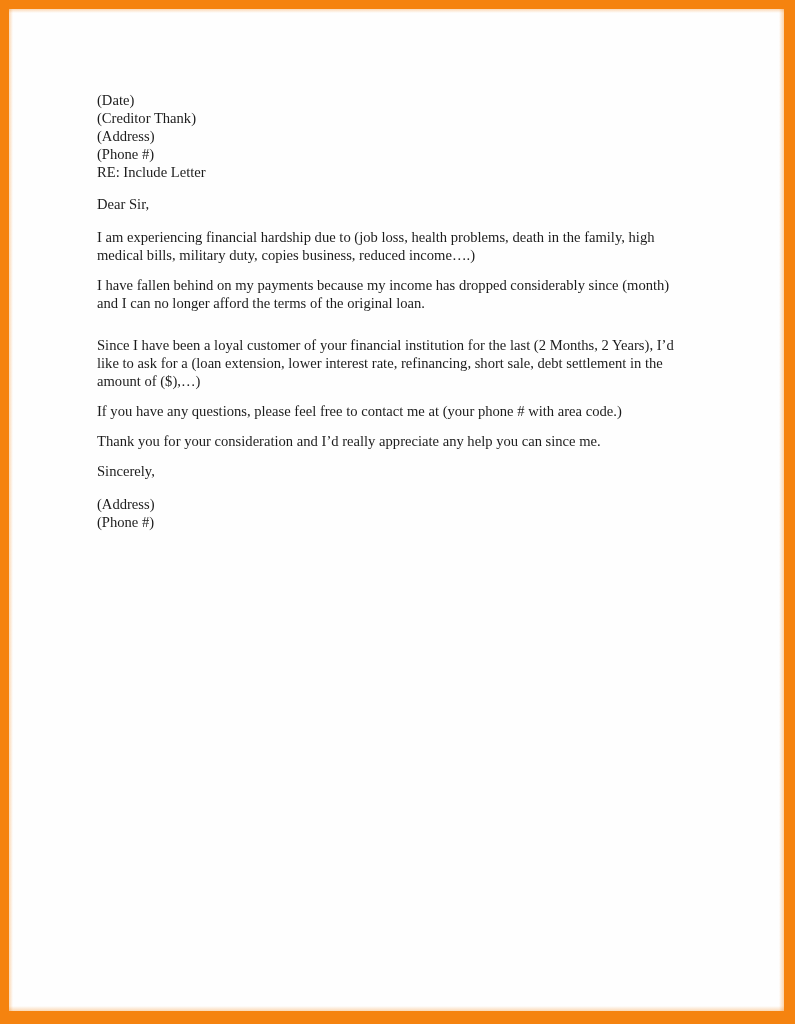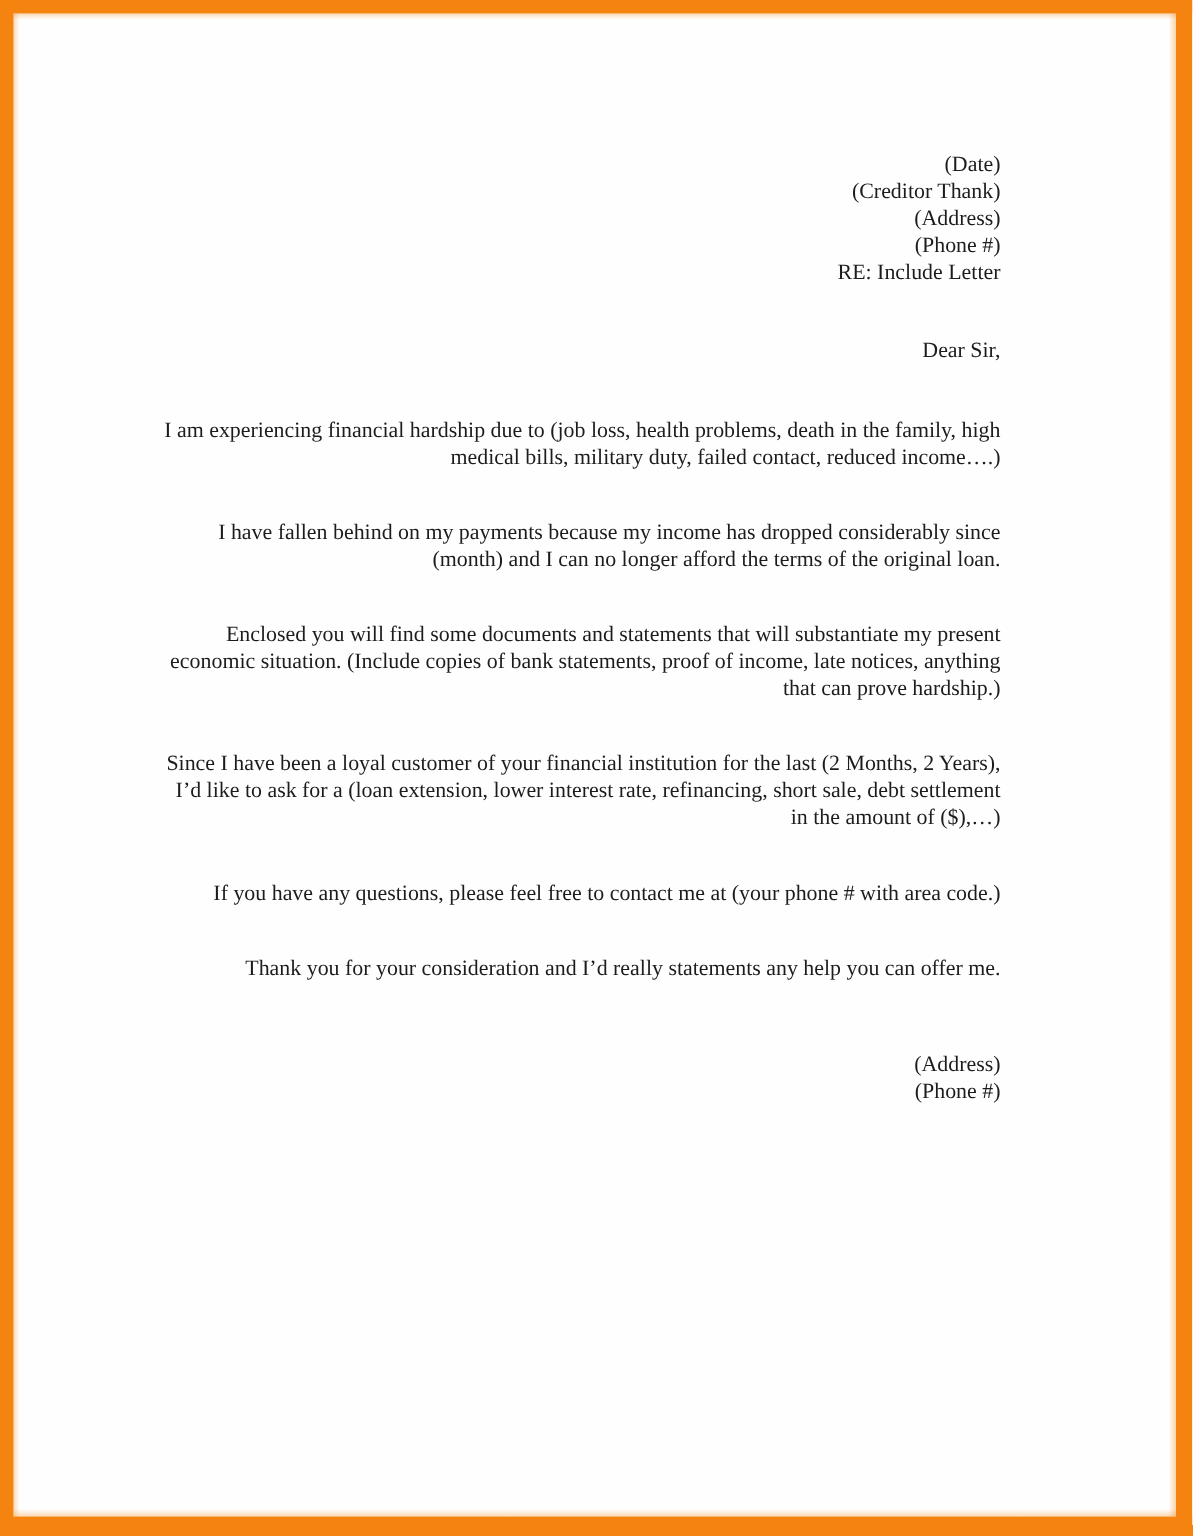--- a/index.html
+++ b/index.html
@@ -62,22 +62,22 @@
     position: absolute;
     top: 91px;
     left: 97px;
     width: 580px;
   }
 
   .block {
     font-size: 14.6px;
     line-height: 18.1px;
     color: #1c1c1c;
-    text-align: right;
-    margin: 10px;
+    text-align: left;
+    margin: 0;
   }
   .line { display: block; white-space: pre-wrap; }
 
   .gap-sm { height: 12px; }
   .gap-md { height: 14px; }
 
   .addr-block .line,
   .sig-block .line { white-space: pre; }
 </style>
 </head>
@@ -105,38 +105,38 @@
       <span class="line">(Phone #)</span>
       <span class="line">RE: Include Letter</span>
     </div>
 
     <div class="gap-md"></div>
 
     <div class="block">Dear Sir,</div>
 
     <div class="gap-md"></div>
 
-    <div class="block">I am experiencing financial hardship due to (job loss, health problems, death in the family, high medical bills, military duty, failed contact, reduced income….)</div>
+    <div class="block">I am experiencing financial hardship due to (job loss, health problems, death in the family, high medical bills, military duty, copies business, reduced income….)</div>
     <div class="gap-sm"></div>
 
     <div class="block">I have fallen behind on my payments because my income has dropped considerably since (month) and I can no longer afford the terms of the original loan.</div>
     <div class="gap-sm"></div>
 
-    <div class="block">Enclosed you will find some documents and statements that will substantiate my present economic situation. (Include copies of bank statements, proof of income, late notices, anything that can prove hardship.)</div>
     <div class="gap-sm"></div>
 
     <div class="block">Since I have been a loyal customer of your financial institution for the last (2 Months, 2 Years), I’d like to ask for a (loan extension, lower interest rate, refinancing, short sale, debt settlement in the amount of ($),…)</div>
     <div class="gap-sm"></div>
 
     <div class="block">If you have any questions, please feel free to contact me at (your phone # with area code.)</div>
     <div class="gap-sm"></div>
 
-    <div class="block">Thank you for your consideration and I’d really statements any help you can offer me.</div>
+    <div class="block">Thank you for your consideration and I’d really appreciate any help you can since me.</div>
     <div class="gap-sm"></div>
 
+    <div class="block">Sincerely,</div>
 
     <div class="gap-md"></div>
 
     <div class="block sig-block">
       <span class="line">(Address)</span>
       <span class="line">(Phone #)</span>
     </div>
 
   </div>
 </div>

